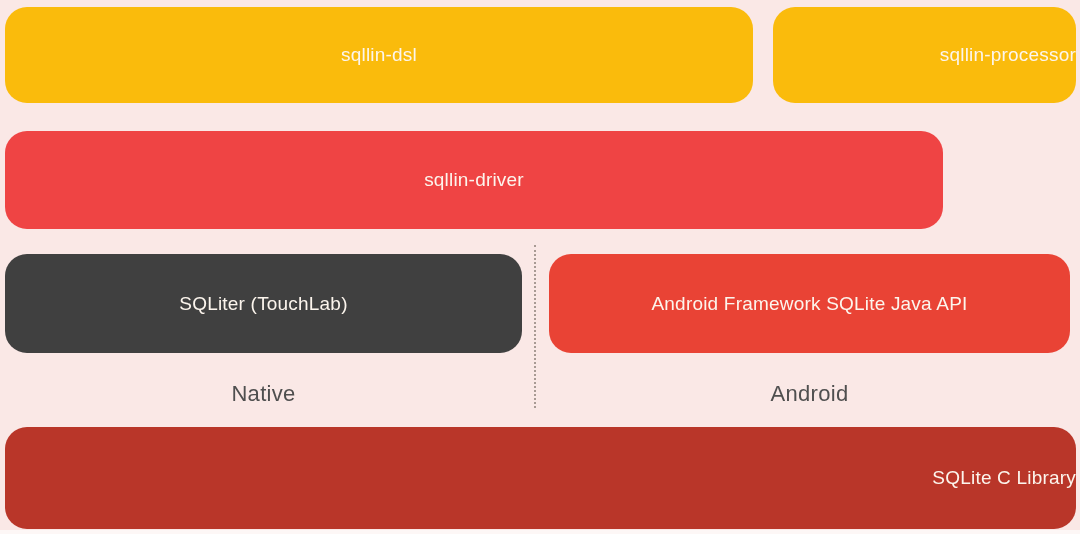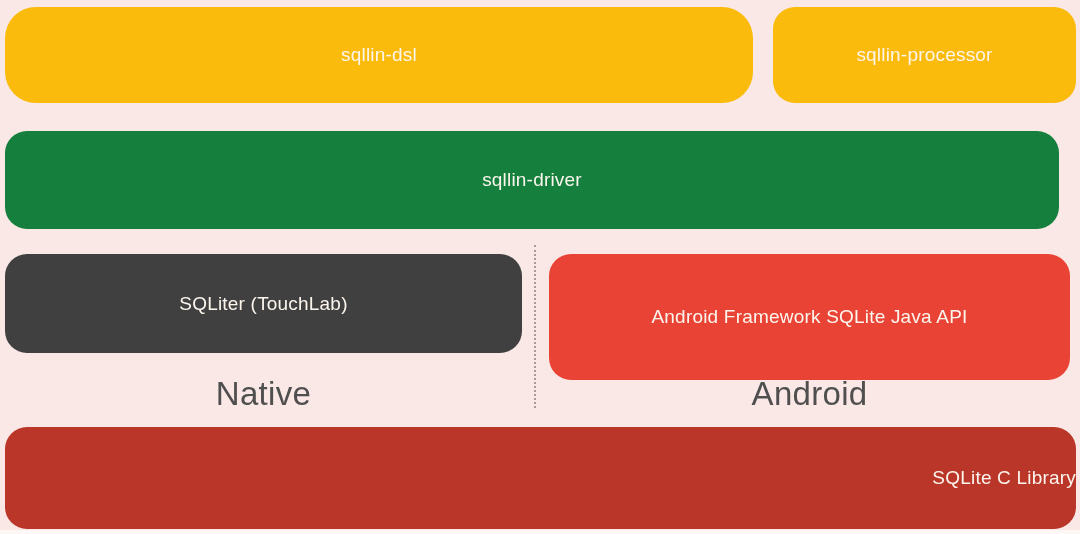--- a/index.html
+++ b/index.html
@@ -18,42 +18,42 @@
   .block {
     position: absolute;
     border-radius: 22px;
     display: flex;
     align-items: center;
     justify-content: center;
     color: #FCF5ED;
     font-size: 19px;
     letter-spacing: 0.2px;
   }
-  .block-dsl        { left: 5px;   top: 7px;   width: 748px;  height: 96px;  background: #FABB0C; border-radius: 31px; }
-  .block-processor  { left: 773px; top: 7px;   width: 303px;  height: 96px;  background: #FABB0C; }
-  .block-driver     { left: 5px;   top: 131px; width: 1054px; height: 98px;  background: #15803d; }
+  .block-dsl        { left: 5px;   top: 7px;   width: 748px;  height: 96px;  background: #FABB0C; }
+  .block-processor  { left: 773px; top: 7px;   width: 303px;  height: 96px;  background: #FABB0C; justify-content: flex-end; }
+  .block-driver     { left: 5px;   top: 131px; width: 938px; height: 98px;  background: #ef4444; }
   .block-sqliter    { left: 5px;   top: 254px; width: 517px;  height: 99px;  background: #404040; }
-  .block-android-api{ left: 549px; top: 254px; width: 521px;  height: 126px;  background: #E94335; align-items: center; }
+  .block-android-api{ left: 549px; top: 254px; width: 521px;  height: 99px;  background: #E94335; align-items: center; }
   .block-sqlite-c   { left: 5px;   top: 427px; width: 1071px; height: 102px; background: #B93629; justify-content: flex-end; }
   .divider {
     position: absolute;
     left: 534px;
     top: 245px;
     height: 163px;
     width: 0;
     border-left: 2px dotted #A89A94;
   }
   .platform-label {
     position: absolute;
     top: 376px;
     height: 36px;
     display: flex;
     align-items: center;
     justify-content: center;
-    font-size: 33px;
+    font-size: 22px;
     color: #4F4F4F;
     letter-spacing: 0.3px;
   }
   .platform-native  { left: 5px;   width: 517px; }
   .platform-android { left: 549px; width: 521px; justify-content: center; }
   .bottom-strip {
     position: absolute;
     left: 0;
     bottom: 0;
     width: 1080px;

